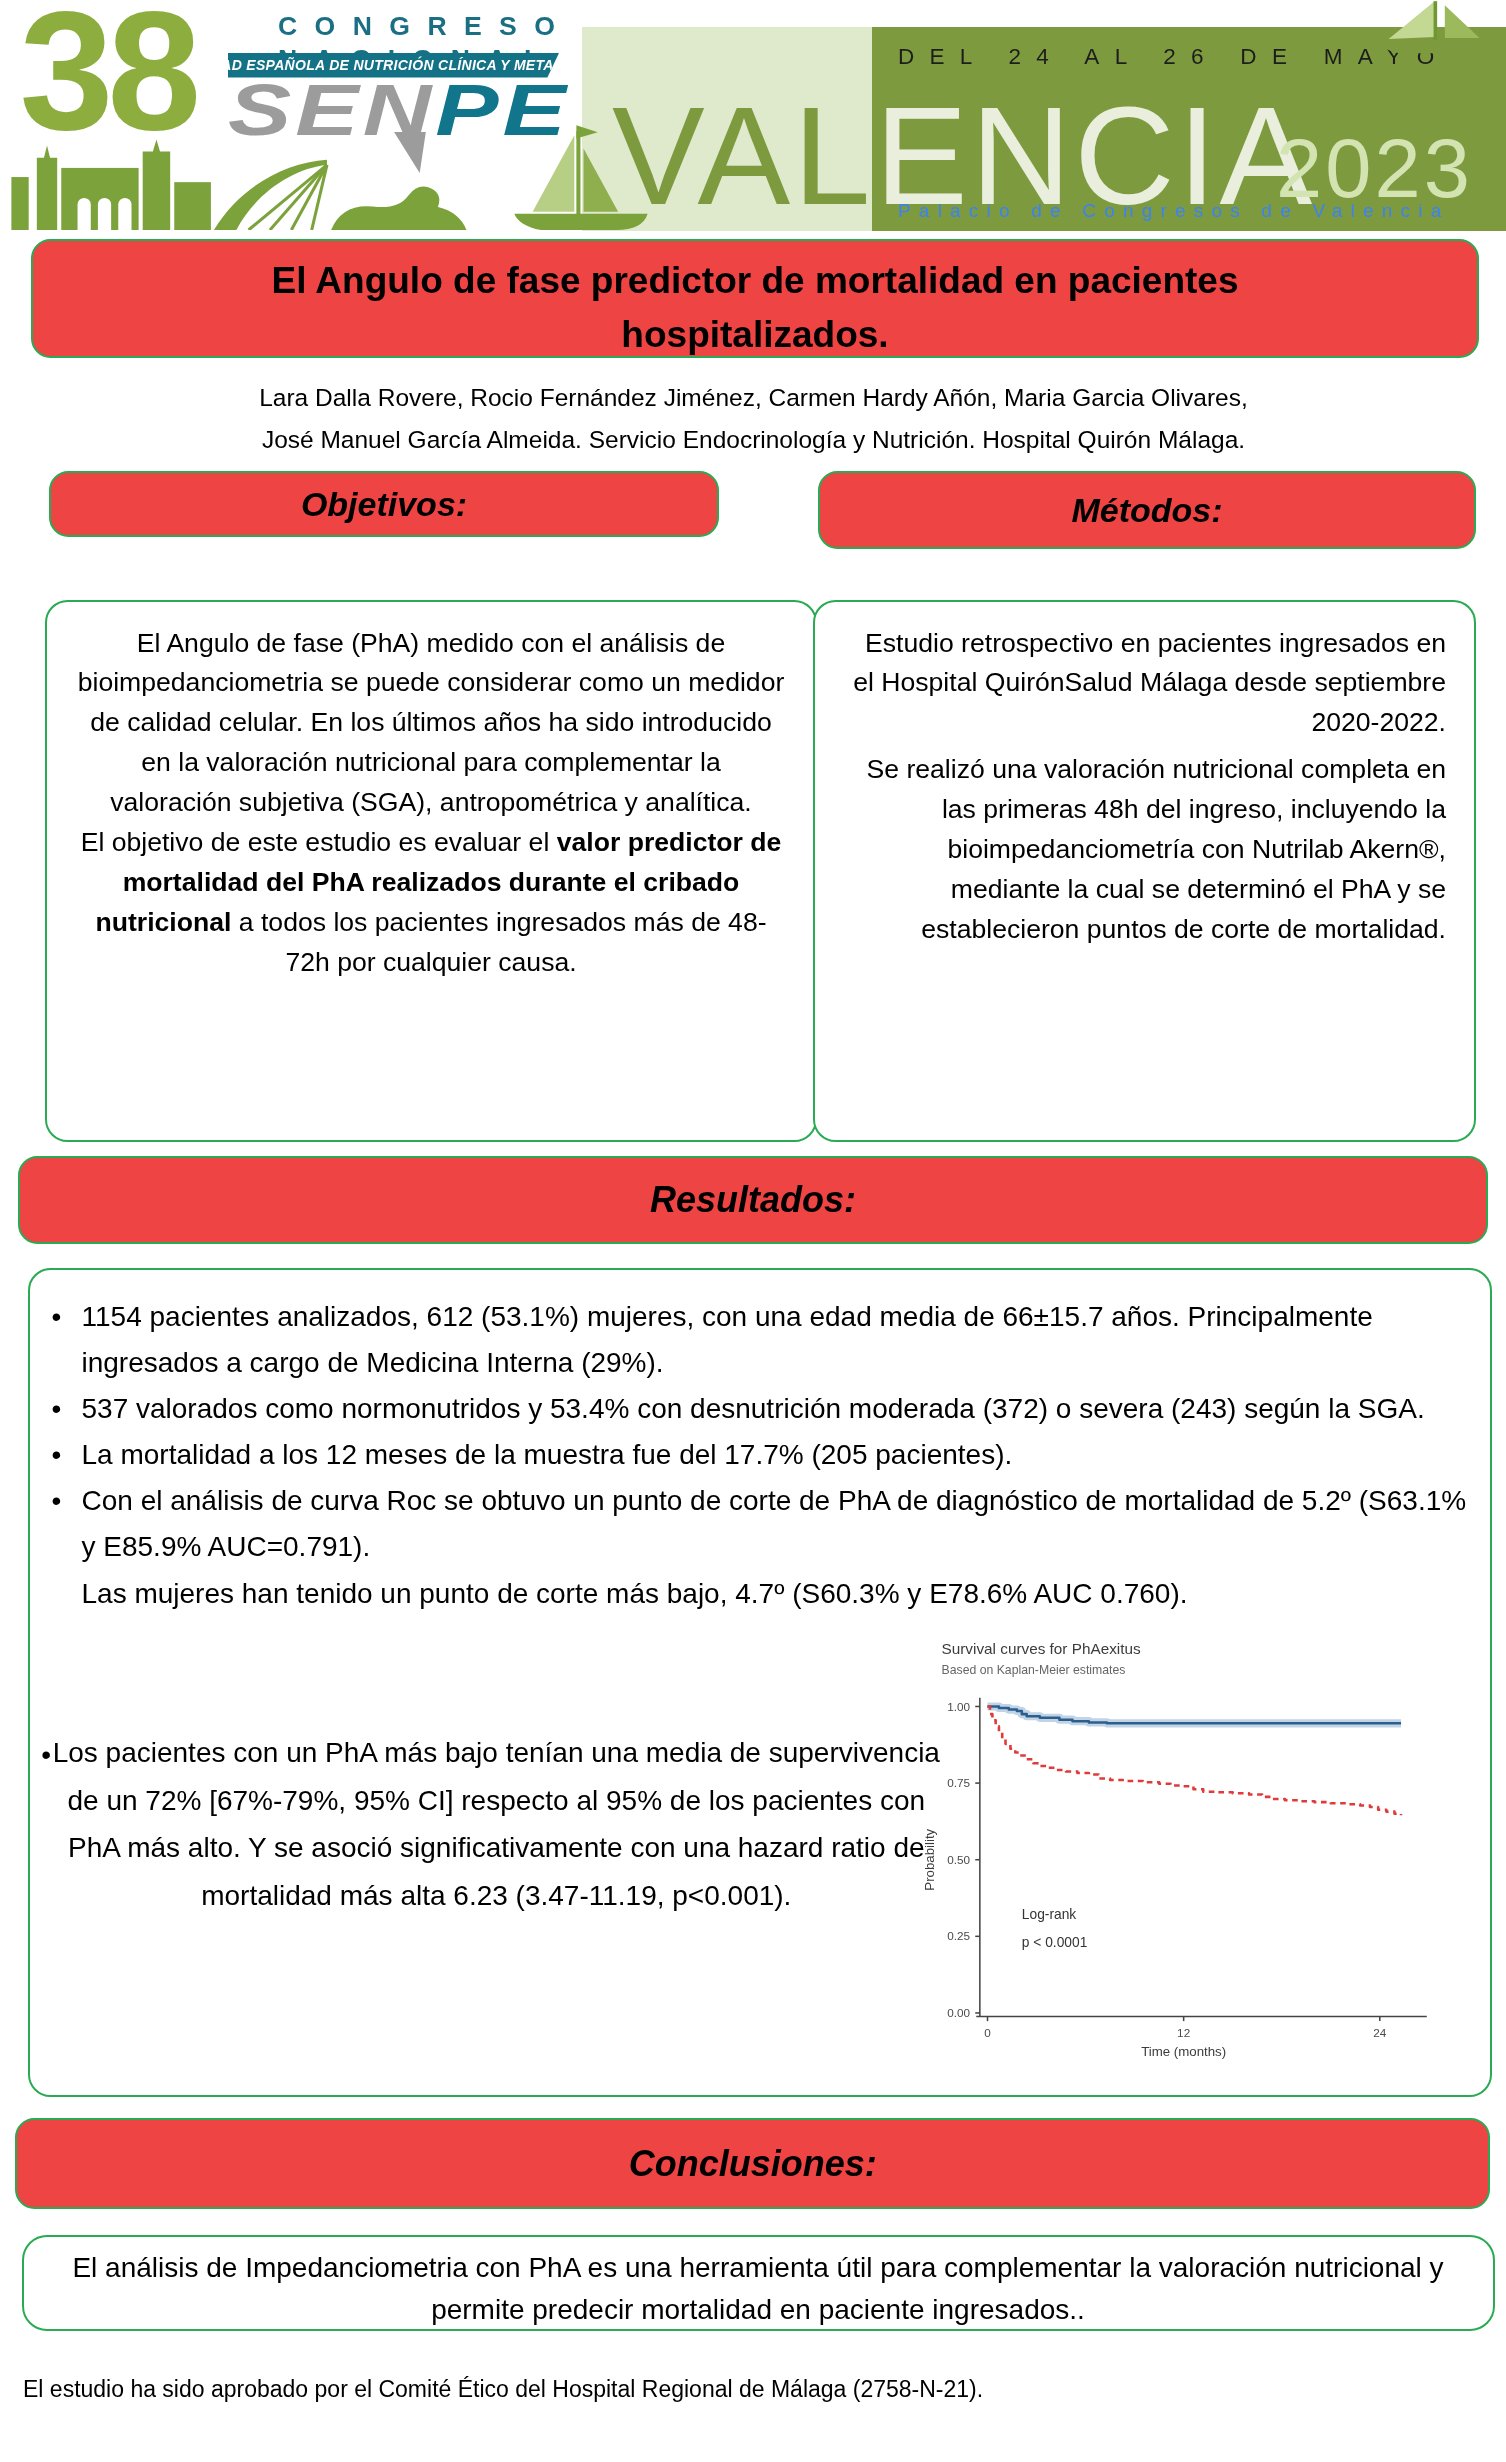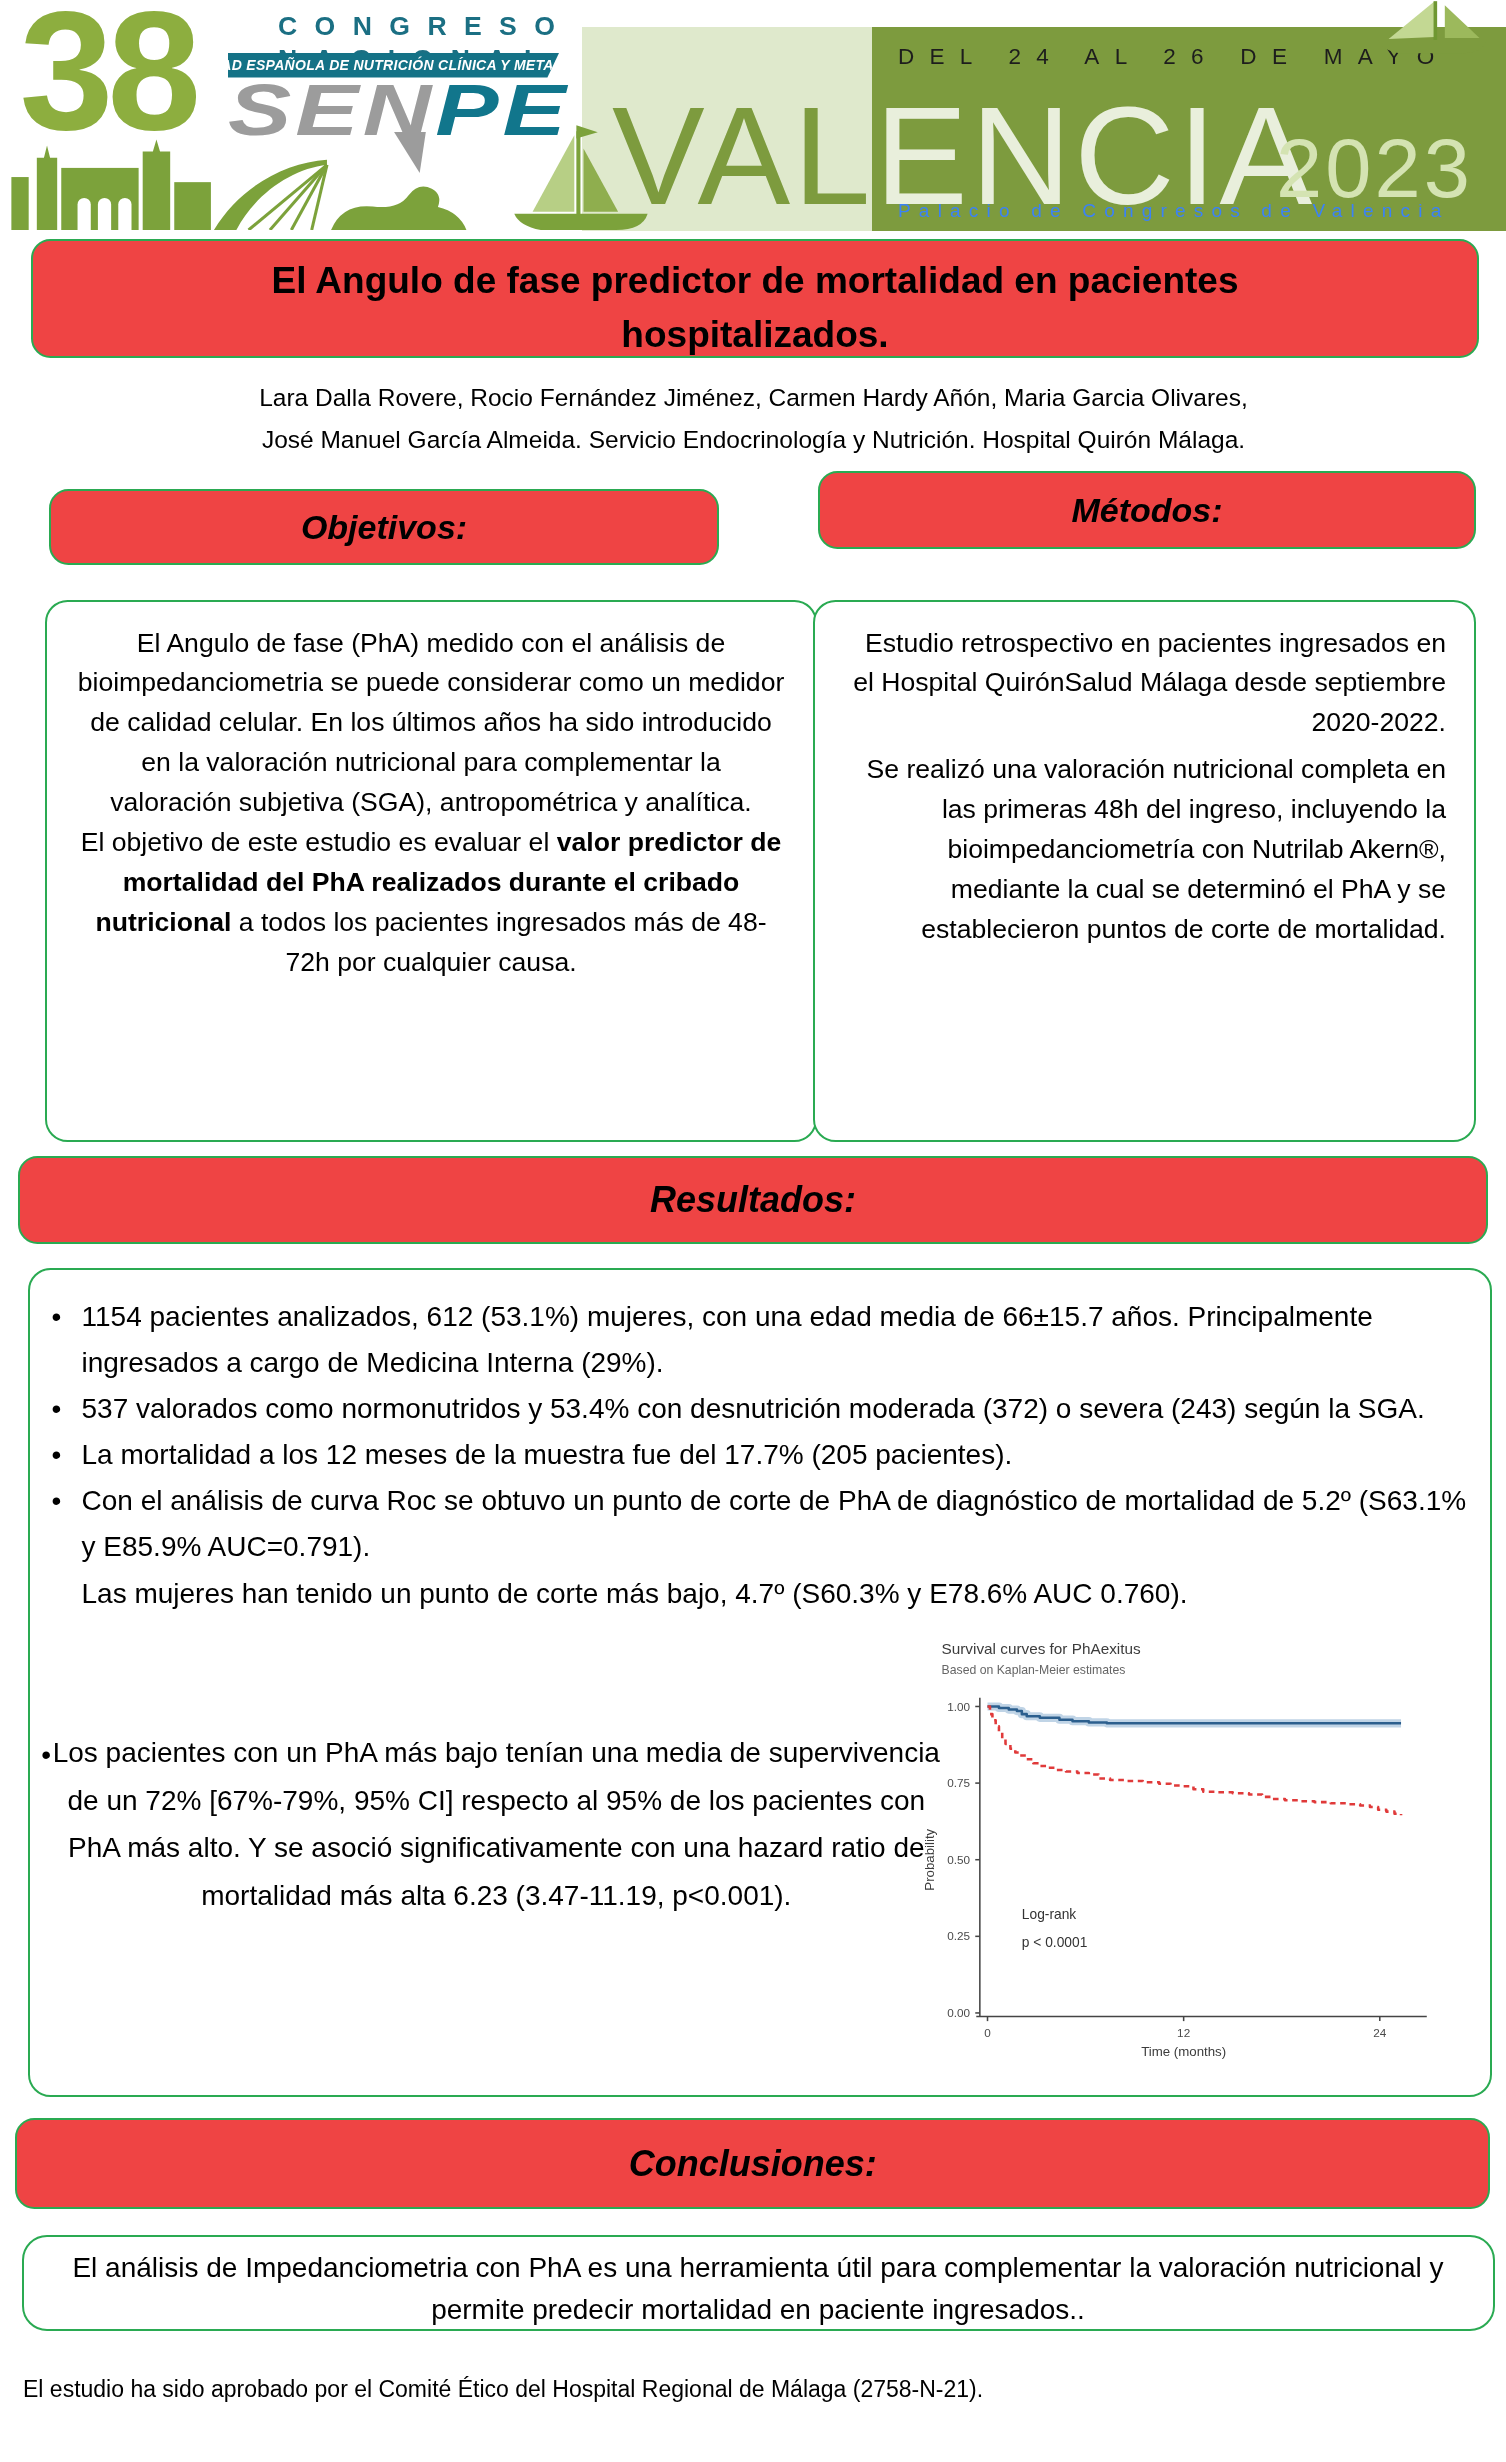--- a/index.html
+++ b/index.html
@@ -36,21 +36,21 @@
   
   .box-green{position:absolute;background:#ef4444;border:2.6px solid #2aaa52;border-radius:19.4px;box-sizing:border-box;}
   .box-white{position:absolute;background:#ffffff;border:2.6px solid #2aaa52;border-radius:22.5px;box-sizing:border-box;}
   .section-heading{display:flex;align-items:center;justify-content:center;
     font-size:34px;font-weight:700;font-style:italic;color:#000;}
   
   .title-box{left:31px;top:239px;width:1448px;height:119px;}
   .title-text{max-width:1073px;margin:13.3px auto 0;text-align:center;font-size:37px;font-weight:700;line-height:1.45;}
   .authors{position:absolute;left:0;top:377px;width:1507px;text-align:center;font-size:24.5px;line-height:1.72;}
   
-  .obj-head{left:49px;top:489px;width:670px;height:76px;justify-content:center;}
+  .obj-head{left:49px;top:471px;width:670px;height:66px;justify-content:center;}
   .met-head{left:818px;top:471px;width:658px;height:78px;}
   .obj-body{left:45px;top:600px;width:772px;height:542px;padding:21.5px 30px;text-align:center;font-size:26.6px;line-height:1.5;}
   .met-body{left:813px;top:600px;width:663px;height:542px;padding:21.5px 28px;text-align:right;font-size:26.6px;line-height:1.5;}
   .met-body .para2{margin-top:7.2px;}
   
   .res-head{left:18px;top:1156px;width:1470px;height:88px;font-size:36px;}
   .res-body{left:28px;top:1268px;width:1464px;height:829px;}
   .results-list{position:absolute;left:21.5px;top:23.5px;width:1420px;font-size:28px;line-height:1.65;}
   .results-list .li{display:flex;}
   .results-list .dot{flex:0 0 30px;}

